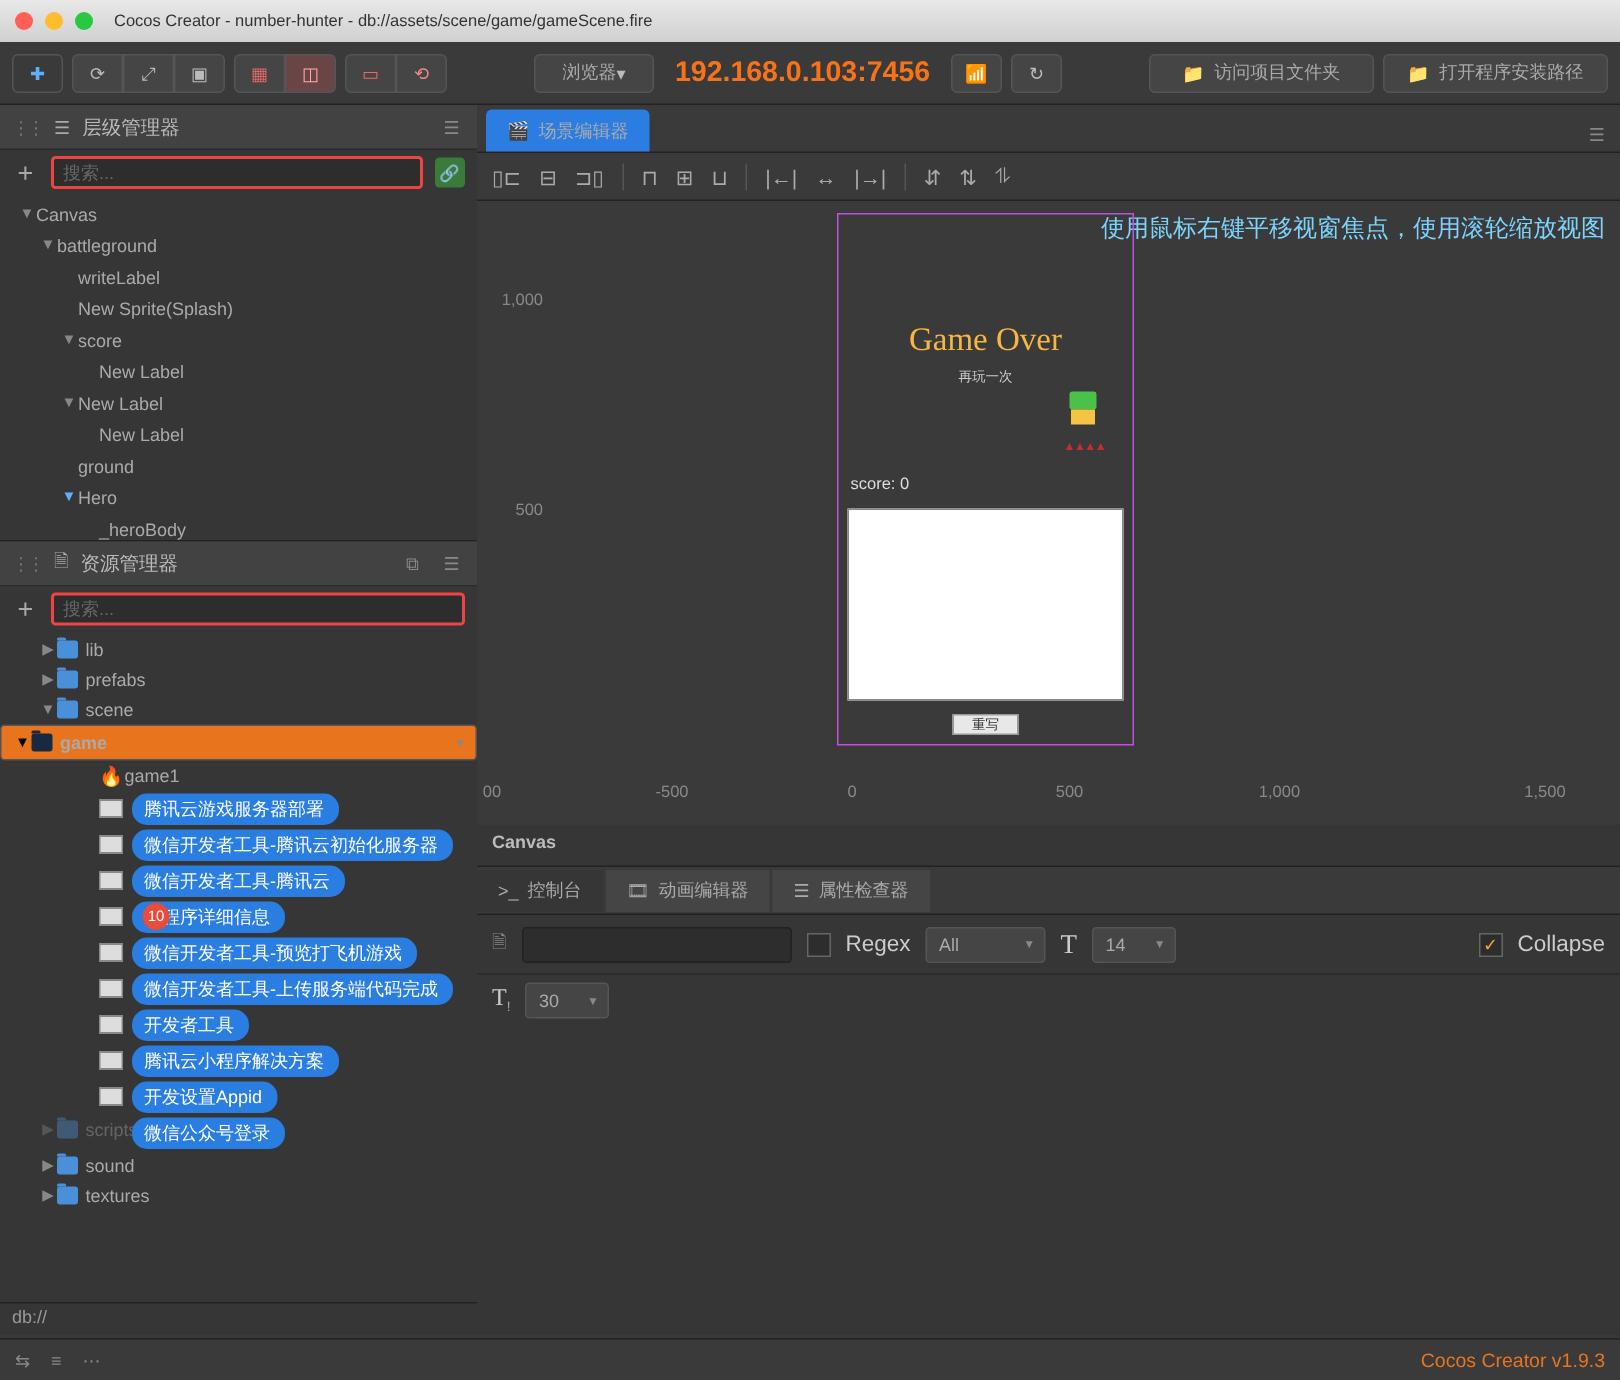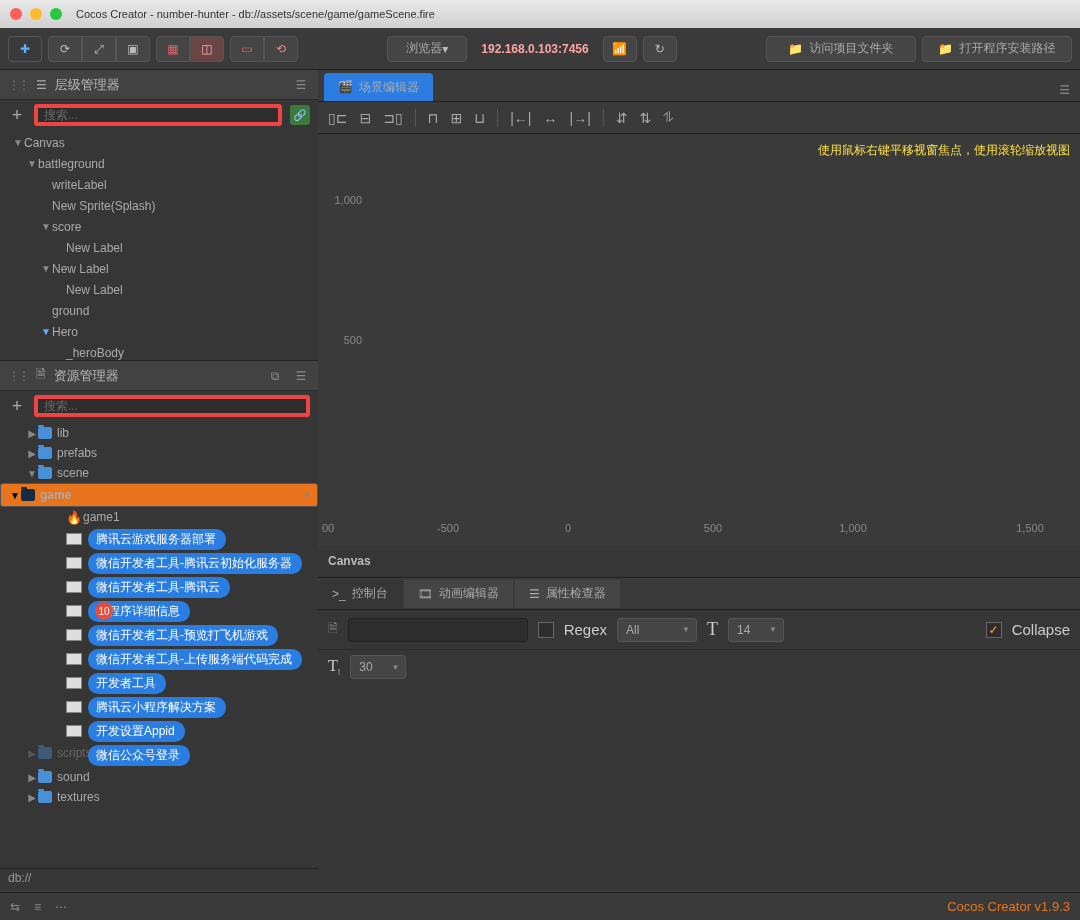--- a/index.html
+++ b/index.html
@@ -10,31 +10,31 @@
 .tl.r{background:#ff5f57}.tl.y{background:#febc2e}.tl.g{background:#28c840}
 .titlebar .title{flex:1;color:#333;font-size:11px}
 .toolbar{height:42px;background:#3a3a3a;display:flex;align-items:center;padding:4px 8px;gap:6px;border-bottom:1px solid #222}
 .tbtn{height:26px;min-width:34px;background:#454545;border:1px solid #555;border-radius:4px;display:flex;align-items:center;justify-content:center;color:#bbb;font-size:12px;cursor:pointer;padding:0 8px}
 .tbtn.blue{background:#3a3a3a;color:#5eb0ff}
 .tbtn.wide{min-width:150px;gap:6px}
 .tgrp{display:flex}
 .tgrp .tbtn{border-radius:0}
 .tgrp .tbtn:first-child{border-radius:4px 0 0 4px}
 .tgrp .tbtn:last-child{border-radius:0 4px 4px 0}
-.ip{color:#fca5a5;font-weight:bold;font-size:12px;padding:0 8px}
+.ip{color:#f97316;font-weight:bold;font-size:19px;padding:0 8px}
 .spacer{flex:1}
 .main{display:flex;height:820px}
 .left{width:318px;display:flex;flex-direction:column;background:#363636}
 .panel-hdr{height:30px;background:#424242;display:flex;align-items:center;padding:0 8px;gap:8px;border-bottom:1px solid #2a2a2a}
 .panel-hdr .drag{color:#777;letter-spacing:-2px}
 .panel-hdr .ttl{flex:1;color:#bbb;font-size:13px}
 .panel-hdr .ico{width:18px;height:18px;display:flex;align-items:center;justify-content:center;color:#888;cursor:pointer}
 .panel-sub{height:30px;display:flex;align-items:center;padding:0 8px;gap:8px}
 .add{color:#aaa;font-size:18px;cursor:pointer;width:18px;text-align:center}
-.search{flex:1;height:22px;background:#2d2d2d;border:4px solid #ef4444;border-radius:3px;padding:0 6px;color:#888}
+.search{flex:1;height:22px;background:#2d2d2d;border:2px solid #ef4444;border-radius:3px;padding:0 6px;color:#888}
 .search::placeholder{color:#666}
 .link-ico{width:20px;height:20px;background:#3a7a3a;border-radius:3px;display:flex;align-items:center;justify-content:center;color:#9f9;font-size:11px}
 .tree{flex:1;overflow:hidden;padding:2px 0;position:relative}
 .node{height:21px;display:flex;align-items:center;color:#bbb;cursor:pointer;white-space:nowrap}
 .node.dim{color:#6a6a6a}
 .node .arr{width:12px;display:inline-block;text-align:center;color:#888;font-size:10px}
 .node.blue{color:#5eb0ff}
 .node.blue .arr{color:#5eb0ff}
 .i1{padding-left:12px}.i2{padding-left:26px}.i3{padding-left:40px}.i4{padding-left:54px}
 .assets{flex:1;display:flex;flex-direction:column;border-top:1px solid #222;min-height:0}
@@ -53,21 +53,21 @@
 .badge{position:absolute;left:95px;width:18px;height:18px;background:#e74c3c;color:#fff;border-radius:50%;display:flex;align-items:center;justify-content:center;font-size:10px;z-index:2}
 .dburl{height:22px;background:#363636;border-top:1px solid #222;padding:2px 8px;color:#999}
 .center{flex:1;display:flex;flex-direction:column;background:#3a3a3a;min-width:0}
 .tabbar{height:32px;background:#3a3a3a;display:flex;align-items:flex-end;padding:0 6px;border-bottom:1px solid #222}
 .tab{height:28px;background:#2b7de1;color:#fff;padding:0 14px;display:flex;align-items:center;gap:6px;border-radius:4px 4px 0 0;font-size:13px}
 .tabbar .menu{margin-left:auto;color:#888;padding:4px;cursor:pointer}
 .aligntb{height:32px;display:flex;align-items:center;gap:12px;padding:0 10px;border-bottom:1px solid #222;color:#777}
 .aligntb span{cursor:pointer;font-size:14px}
 .aligntb .sep{width:1px;height:18px;background:#555}
 .viewport{flex:1;position:relative;background:#3a3a3a;overflow:hidden}
-.hint{position:absolute;top:8px;right:10px;color:#fde047;font-size:12px}
+.hint{position:absolute;top:8px;right:10px;color:#7dd3fc;font-size:16px}
 .ruler-v{position:absolute;left:8px;top:0;bottom:0;width:40px}
 .ruler-v div{position:absolute;right:4px;color:#888;font-size:11px}
 .ruler-h{position:absolute;left:0;right:0;bottom:8px;height:20px}
 .ruler-h div{position:absolute;color:#888;font-size:11px;transform:translateX(-50%)}
 .stage{position:absolute;left:240px;top:8px;width:198px;height:355px;border:1px solid #c050e0}
 .gameover{position:absolute;top:70px;width:100%;text-align:center;color:#f5b642;font-size:22px;font-family:serif}
 .retry{position:absolute;top:102px;width:100%;text-align:center;color:#ccc;font-size:9px}
 .hero{position:absolute;top:118px;right:22px;width:20px;height:24px}
 .hero::before{content:"";position:absolute;width:18px;height:12px;background:#4ac24a;top:0;border-radius:2px}
 .hero::after{content:"";position:absolute;width:16px;height:10px;background:#f5c542;top:12px;left:1px}
@@ -327,20 +327,29 @@
         <div style="top:200px">500</div>
       </div>
       <div class="ruler-h">
         <div style="left:10px">00</div>
         <div style="left:130px">-500</div>
         <div style="left:250px">0</div>
         <div style="left:395px">500</div>
         <div style="left:535px">1,000</div>
         <div style="left:712px">1,500</div>
       </div>
+      <div class="stage">
+        <div class="gameover">Game Over</div>
+        <div class="retry">再玩一次</div>
+        <div class="hero"></div>
+        <div class="shadow">▲▲▲▲</div>
+        <div class="scoretxt">score: 0</div>
+        <div class="whitebox"></div>
+        <div class="btmbtn">重写</div>
+      </div>
     </div>
     <div class="canvaslbl">Canvas</div>
     <div class="btabs">
       <div class="btab act">
           <span>&gt;_</span>
           <span>控制台</span>
         </div>
       <div class="btab">
           <span>🎞</span>
           <span>动画编辑器</span>

